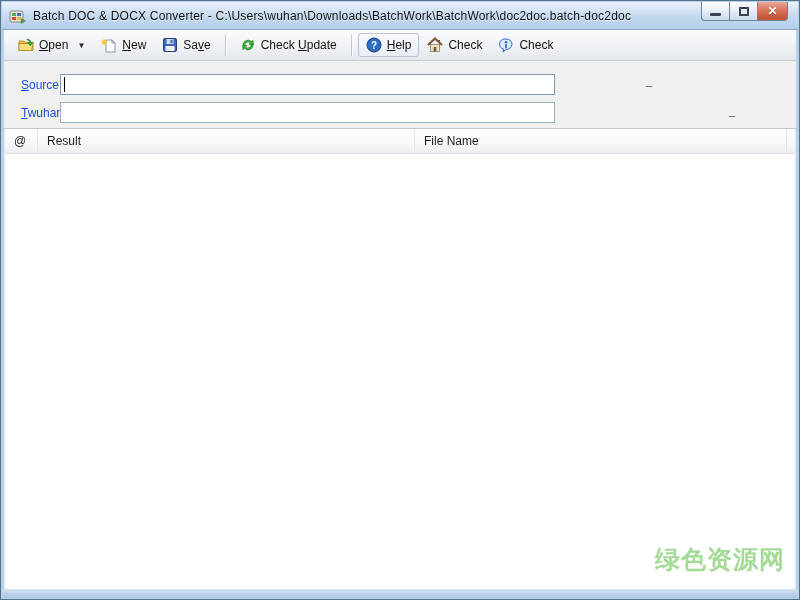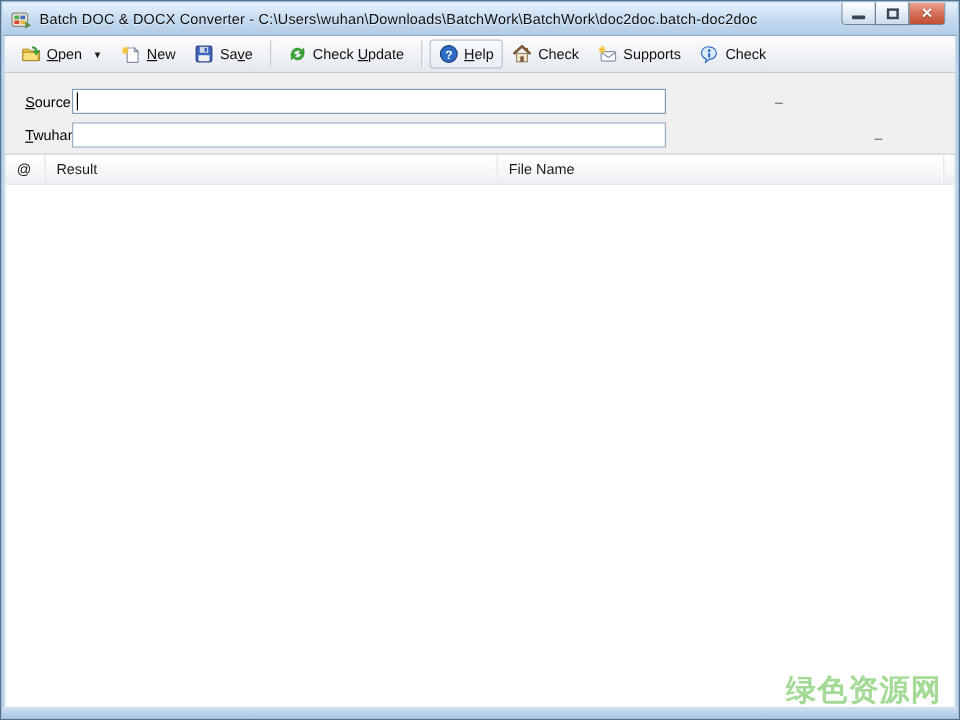--- a/index.html
+++ b/index.html
@@ -40,21 +40,21 @@
     box-shadow:inset 0 1px 0 #fff; }
   .tb-sep { width:1px; height:22px; background:#c2c7cd; margin:0 6px;
     box-shadow:1px 0 0 #fbfbfb; }
   .mn { text-decoration:underline; }
   .dd-arrow { font-size:8px; color:#222; margin-left:4px; }
   .tb-icon { width:16px; height:16px; display:block; }
 
   
   .fields { height:68px; flex:0 0 68px; position:relative; background:#f0f0f0;
     border-bottom:1px solid #c6c6c6; }
-  .field-label { position:absolute; left:17px; color:#000000; }
+  .field-label { position:absolute; left:17px; color:#1d4ed8; }
   .lbl-source { top:17px; } .lbl-target { top:45px; }
   .field-input { position:absolute; left:56px; width:495px; height:21px; background:#fff;
     border:1px solid #8ea7bd; outline:none; font-family:"Liberation Sans",sans-serif;
     font-size:12px; padding:2px 3px; }
   .inp-source { top:13px; border-color:#7f9db9; } .inp-target { top:41px; border-color:#9cafc0; }
   .caret { position:absolute; left:60px; top:16px; width:1px; height:15px; background:#000; }
   .stray { position:absolute; color:#444; font-size:11px; }
   .stray1 { left:642px; top:14px; } .stray2 { left:725px; top:44px; }
 
   
@@ -65,21 +65,21 @@
     border-bottom:1px solid #d9dce1; }
   .lv-col { display:flex; align-items:center; padding-left:9px; color:#1c1c1c;
     border-right:1px solid #e2e5e9; box-shadow:inset -1px 0 0 #fbfcfd; cursor:default; }
   .col-at { width:33px; flex:0 0 33px; }
   .col-name { width:372px; flex:0 0 372px; }
   .col-result { width:377px; flex:0 0 377px; }
   .col-rest { flex:1 1 auto; border-right:none; box-shadow:none; }
   .lv-body { flex:1 1 auto; position:relative; background:#fff; }
 
   
-  .watermark { position:absolute; right:10px; bottom:0; text-align:right; pointer-events:none; }
+  .watermark { position:absolute; right:10px; bottom:16px; text-align:right; pointer-events:none; }
   .wm-line1 { font-size:25px; font-weight:bold; color:#a3da96; letter-spacing:1px; line-height:1.1; }
   .wm-line2 { font-size:15px; color:#aedda2; line-height:1.15; }
 
   
   .frame-bottom { position:absolute; left:1px; right:1px; bottom:1px; height:9px;
     background:linear-gradient(#d3e3f2,#a9c6e0); }
 </style>
 </head>
 <body>
 
@@ -165,28 +165,20 @@
       <div class="tb-btn">
         <svg class="tb-icon" viewBox="0 0 16 16">
           <path d="M1 8 L8 1.5 L15 8" fill="none" stroke="#7a5a3a" stroke-width="2.2"></path>
           <rect x="3.5" y="7.5" width="9" height="7" fill="#efe3c8" stroke="#8a7a5a" stroke-width=".8"></rect>
           <rect x="6.6" y="10" width="2.8" height="4.5" fill="#7a5a3a"></rect>
           <rect x="11" y="3" width="2" height="3" fill="#7a5a3a"></rect>
         </svg>
         <span>Check</span>
       </div>
 
-      <div class="tb-btn">
-        <svg class="tb-icon" viewBox="0 0 16 16">
-          <rect x="3" y="6" width="12" height="8" rx="1" fill="#fdfdfd" stroke="#8a94a8" stroke-width="1"></rect>
-          <path d="M3 6.5 L9 11 L15 6.5" fill="none" stroke="#8a94a8" stroke-width="1"></path>
-          <path d="M3.2 0.6 l0.9 1.8 2-0.9 -0.9 1.9 1.9 0.9 -1.9 0.9 0.9 2 -2-0.9 -0.9 1.9 -0.6-2 -2.1 0.3 1.4-1.6 -1.4-1.5 2-0.2 Z" fill="#f7c53d"></path>
-        </svg>
-        <span>Supports</span>
-      </div>
 
       <div class="tb-btn">
         <svg class="tb-icon" viewBox="0 0 16 16">
           <path d="M8 2 a6 5.2 0 0 1 0 10.4 l-3 2.6 0.6-2.9 a6 5.2 0 0 1 2.4-10.1 Z" fill="#dce9f8" stroke="#2e6bc4" stroke-width="1"></path>
           <circle cx="8" cy="5.2" r="1.2" fill="#2e6bc4"></circle>
           <rect x="7.1" y="7" width="1.8" height="4.2" rx=".9" fill="#2e6bc4"></rect>
         </svg>
         <span>Check</span>
       </div>
     </div>

